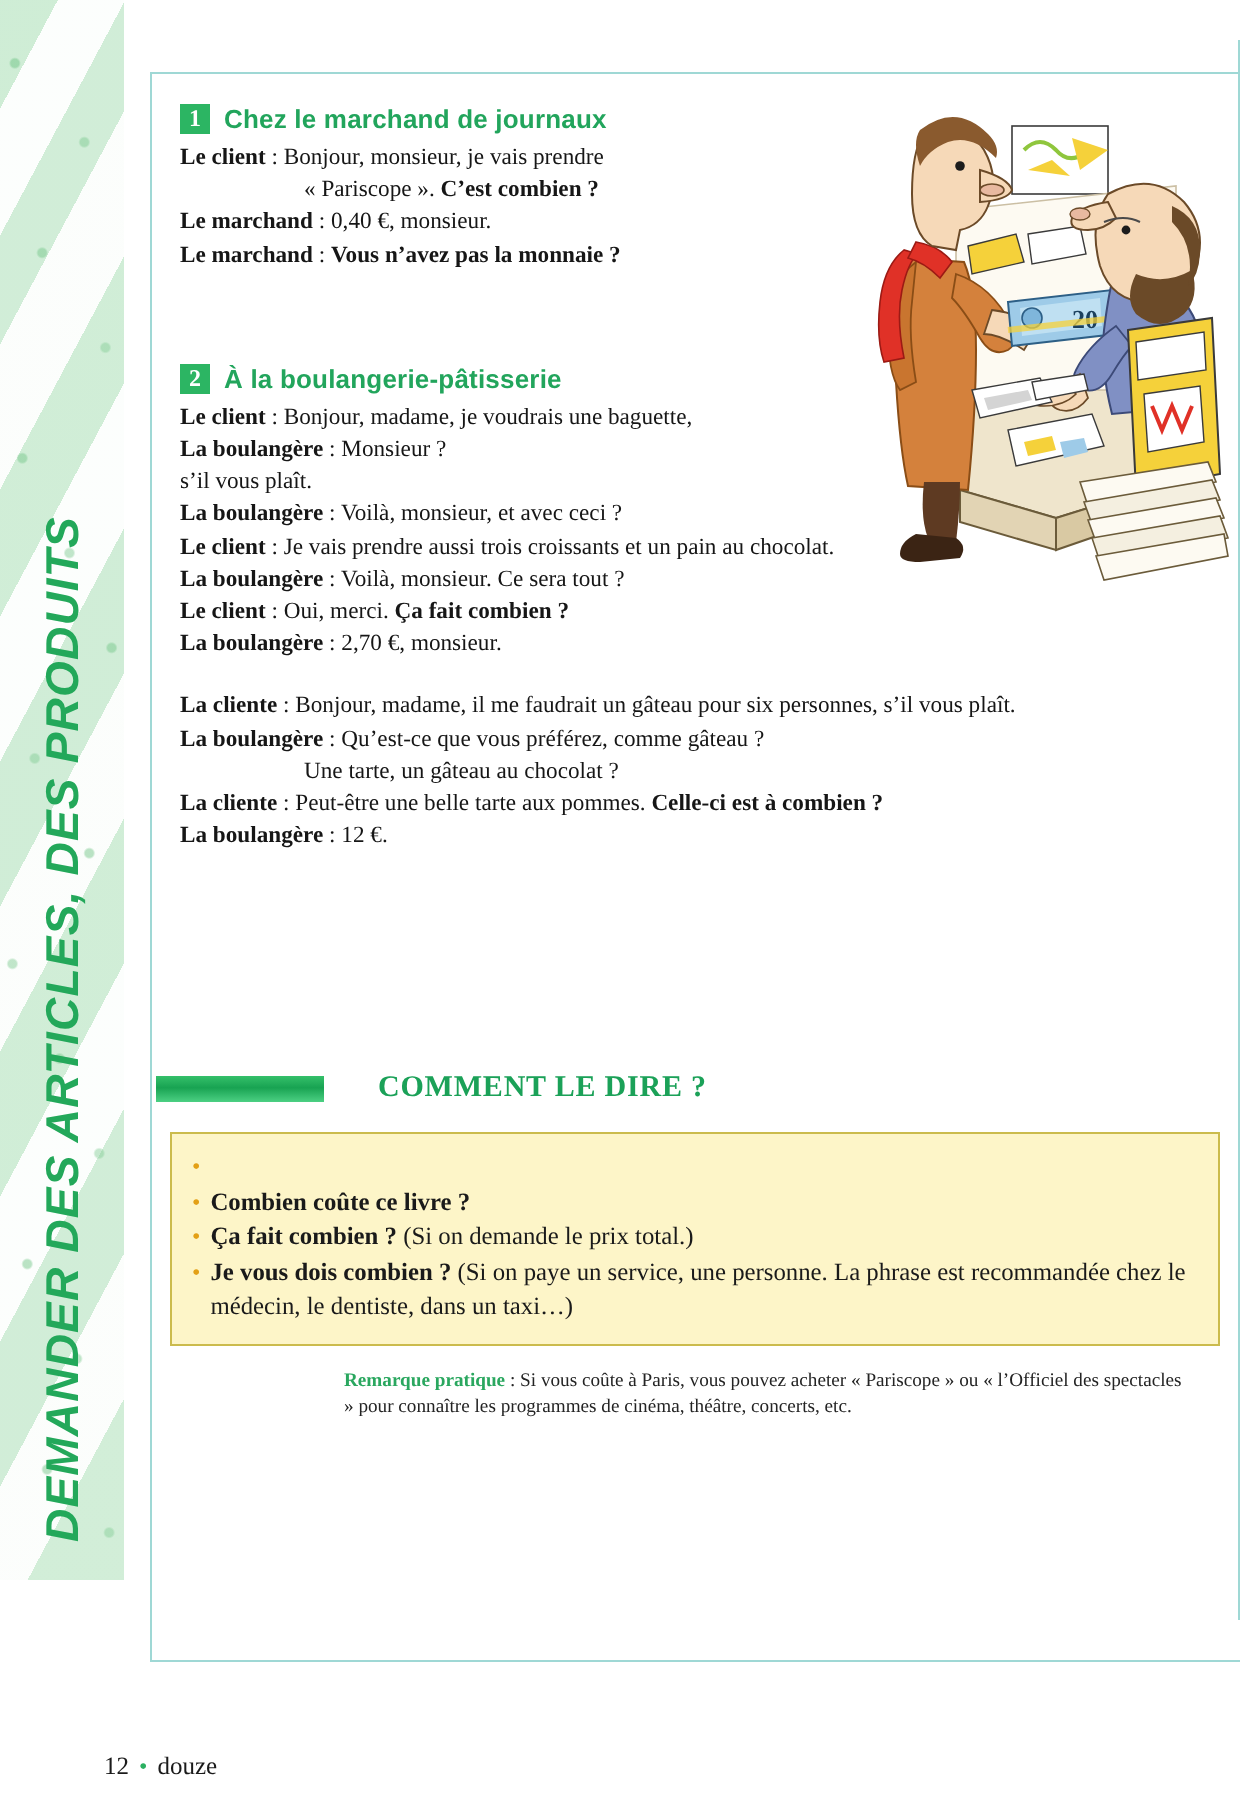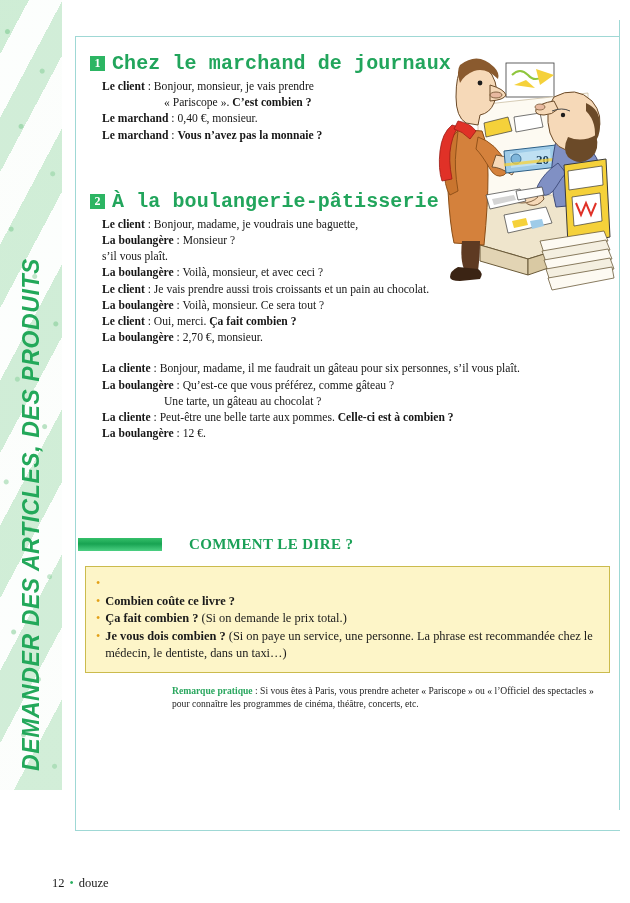--- a/index.html
+++ b/index.html
@@ -106,29 +106,29 @@
     background: #2cb563;
     color: #ffffff;
     font-family: "Liberation Serif", serif;
     font-weight: bold;
     font-size: 12px;
     line-height: 15px;
     text-align: center;
     flex: 0 0 auto;
   }
   .section-title {
-    font-family: Liberation Mono, monospace;
+    font-family: Liberation Sans, sans-serif;
     font-weight: bold;
-    font-size: 20px;
+    font-size: 13px;
     color: #22a55c;
     letter-spacing: .1px;
   }
 
   
-  .dialogue { margin-left: 12px; }
+  .dialogue { margin-left: 0; }
   .dline {
     font-family: "Liberation Serif", serif;
     font-size: 11.6px;
     line-height: 16.2px;
     color: #161616;
     white-space: nowrap;
   }
   .spk { font-weight: bold; }
   .strong { font-weight: bold; }
   .indent-cont { padding-left: 62px; }
@@ -422,20 +422,20 @@
     <span class="tip-bullet">•</span>
     <span class="tip-text"><b>Ça fait combien ?</b><span> (Si on demande le prix total.)</span></span>
   </div>
   <div class="tip-row">
     <span class="tip-bullet">•</span>
     <span class="tip-text"><b>Je vous dois combien ?</b><span> (Si on paye un service, une personne. La phrase est recommandée chez le médecin, le dentiste, dans un taxi…)</span></span>
   </div>
 </div>
 
 <div id="remarque">
-  <span class="rlabel">Remarque pratique</span><span> : </span><span>Si vous êtes à Paris, vous prendre acheter « Pariscope » ou « l’Officiel des spectacles » pour connaître les programmes de cinéma, théâtre, concerts, etc.</span>
+  <span class="rlabel">Remarque pratique</span><span> : </span><span>Si vous coûte à Paris, vous pouvez acheter « Pariscope » ou « l’Officiel des spectacles » pour connaître les programmes de cinéma, théâtre, concerts, etc.</span>
 </div>
 
 <div id="footer">
   <span>12</span>
   <span class="dot">•</span>
   <span>douze</span>
 </div>
 
 </body></html>

